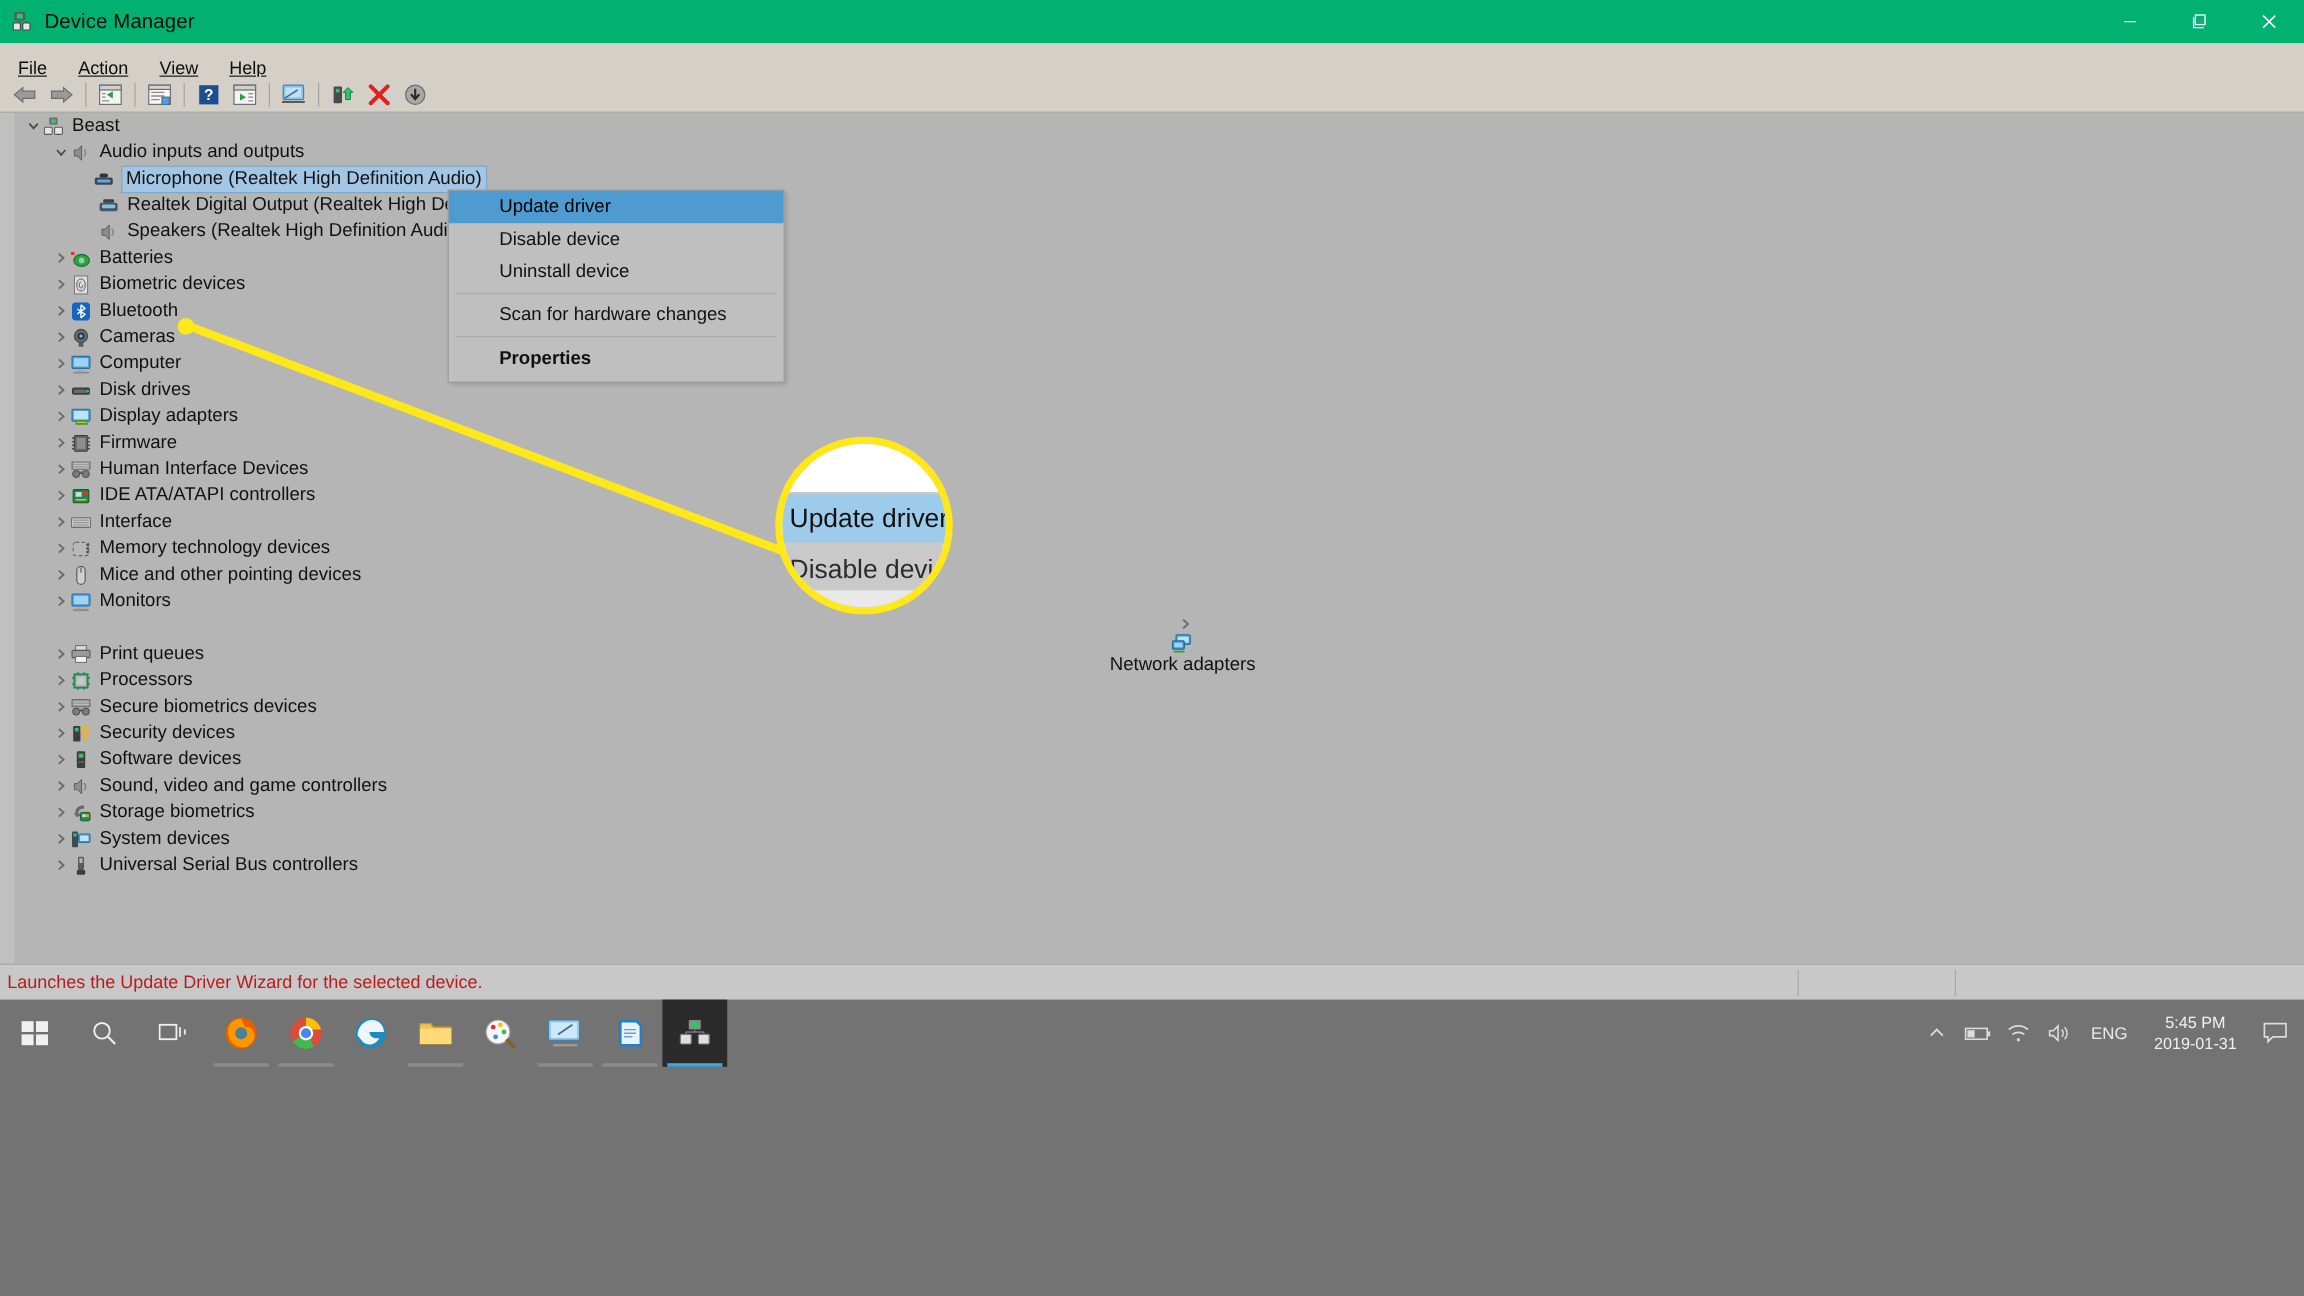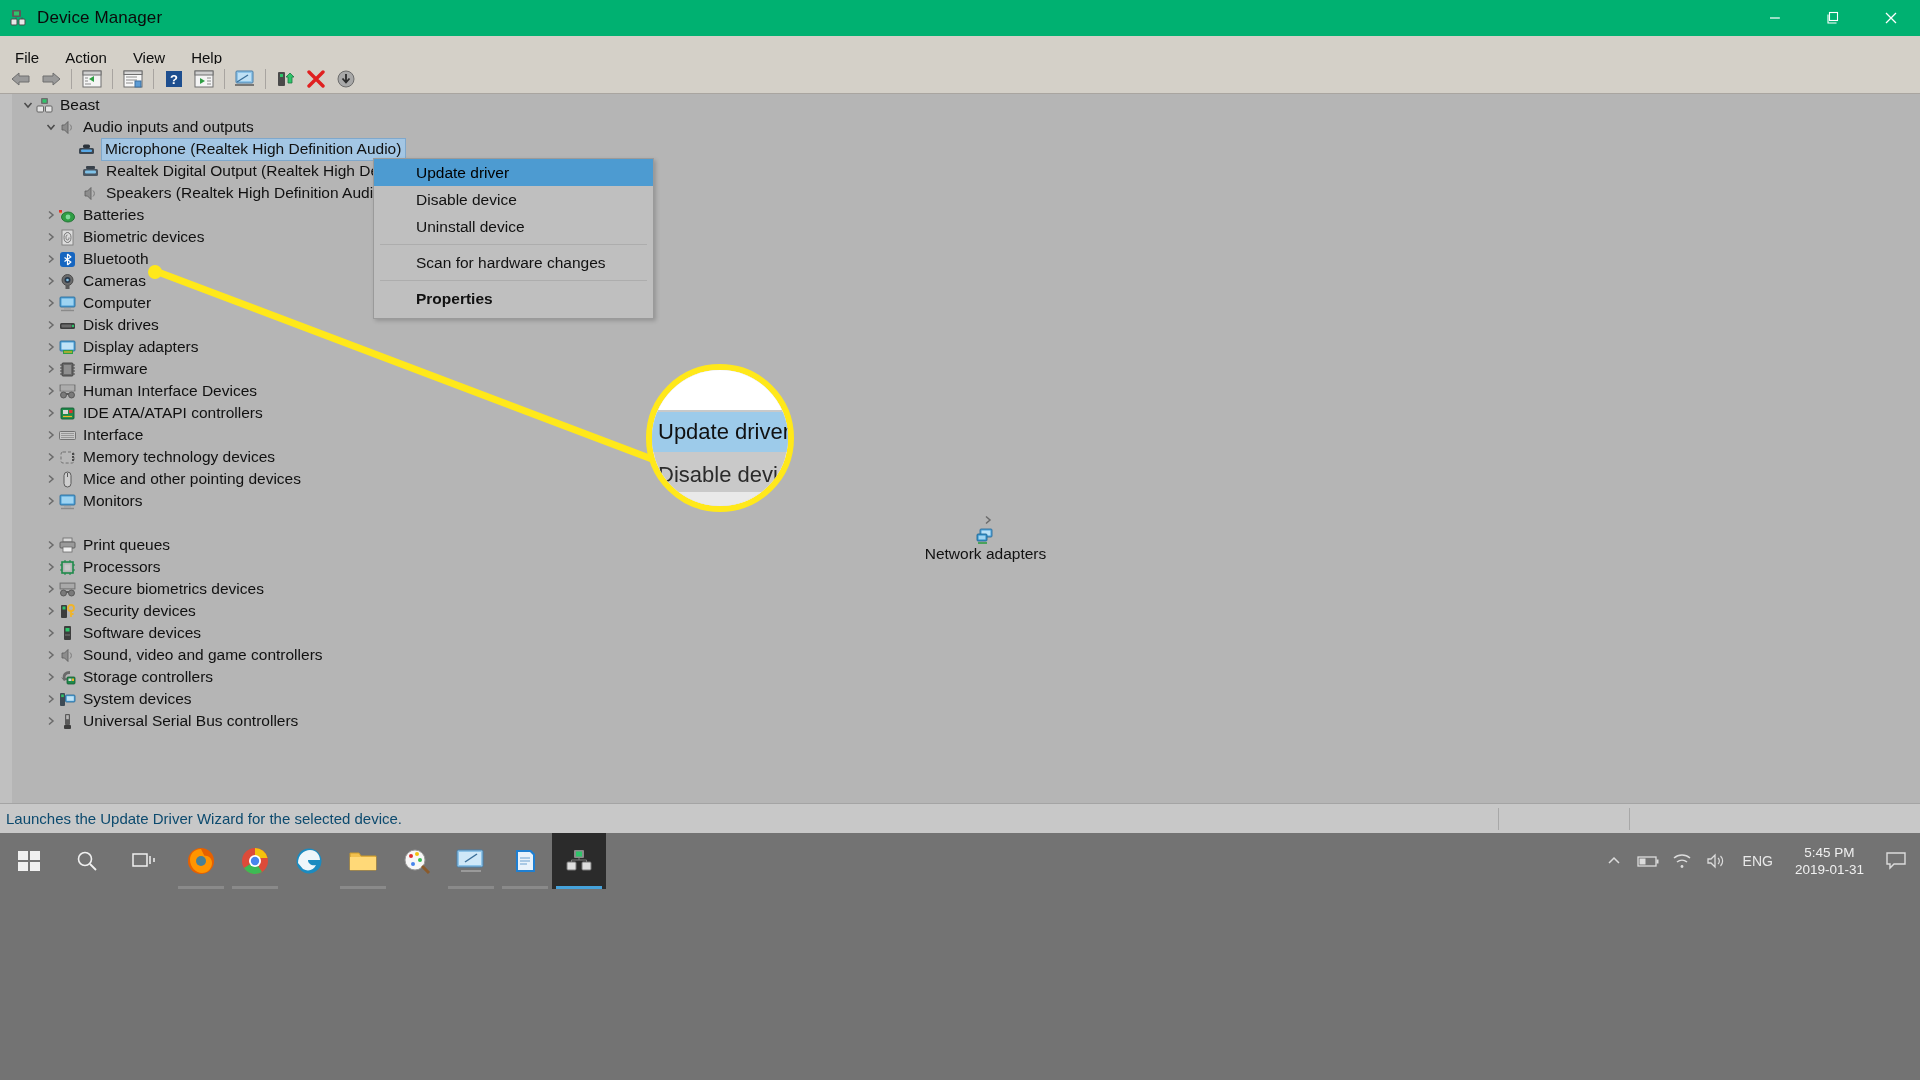--- a/index.html
+++ b/index.html
@@ -128,21 +128,21 @@
     font-size: 22px; color: #2b2b2b;
   }
   .mag-bot { position: absolute; left:0; top:122px; width:148px; height:26px; background:#e9e9e9; }
 
   
   #statusbar {
     position: absolute; left: 0; top: 803px; width: 1920px; height: 30px;
     background: #c8c8c8; border-top: 1px solid #a4a4a4;
     display: flex; align-items: center;
   }
-  #statusbar .st-text { font-size: 15px; color: #0c4a6e; padding-left: 6px; }
+  #statusbar .st-text { font-size: 15px; color: #b91c1c; padding-left: 6px; }
   .st-div { width: 1px; height: 22px; background: #a8a8a8; }
   #statusbar .st-pad { flex: 1; }
 
   
   #taskbar {
     position: absolute; left: 0; top: 833px; width: 1920px; height: 247px;
     background: #737373;
     display: flex; align-items: flex-start;
   }
   #tb-left { display: flex; align-items: center; height: 56px; }
@@ -633,21 +633,21 @@
           <svg width="12" height="12" viewBox="0 0 12 12">
             <path d="M4 2.5 L8 6 L4 9.5" fill="none" stroke="#6a6a6a" stroke-width="1.5"></path>
           </svg>
         </span>
         <span class="ic"><svg width="17" height="17" viewBox="0 0 17 17">
             <path d="M11 2 C6 2 3 5 4 9 L2 8 L5 12 L9 10 L6.5 9 C6 6.5 8 4.5 11 5" fill="#6a6a6a"></path>
             <rect x="8" y="8" width="8" height="7" rx="1" fill="#1e8a4a" stroke="#145c32" stroke-width=".8"></rect>
             <rect x="9.5" y="9.5" width="3" height="2.5" fill="#d8d8d8"></rect>
             <rect x="13" y="9.5" width="2" height="2.5" fill="#f0b429"></rect>
           </svg></span>
-        <span class="lbl">Storage controllers</span>
+        <span class="lbl">Storage biometrics</span>
       </div>
       <div class="row" style="padding-left: 31px;">
         <span class="tw">
           <svg width="12" height="12" viewBox="0 0 12 12">
             <path d="M4 2.5 L8 6 L4 9.5" fill="none" stroke="#6a6a6a" stroke-width="1.5"></path>
           </svg>
         </span>
         <span class="ic"><svg width="17" height="17" viewBox="0 0 17 17">
             <rect x="1" y="2" width="5" height="13" rx="1" fill="#3d4a55"></rect>
             <rect x="2.2" y="3.5" width="2.6" height="2.6" fill="#2fc46a"></rect>

